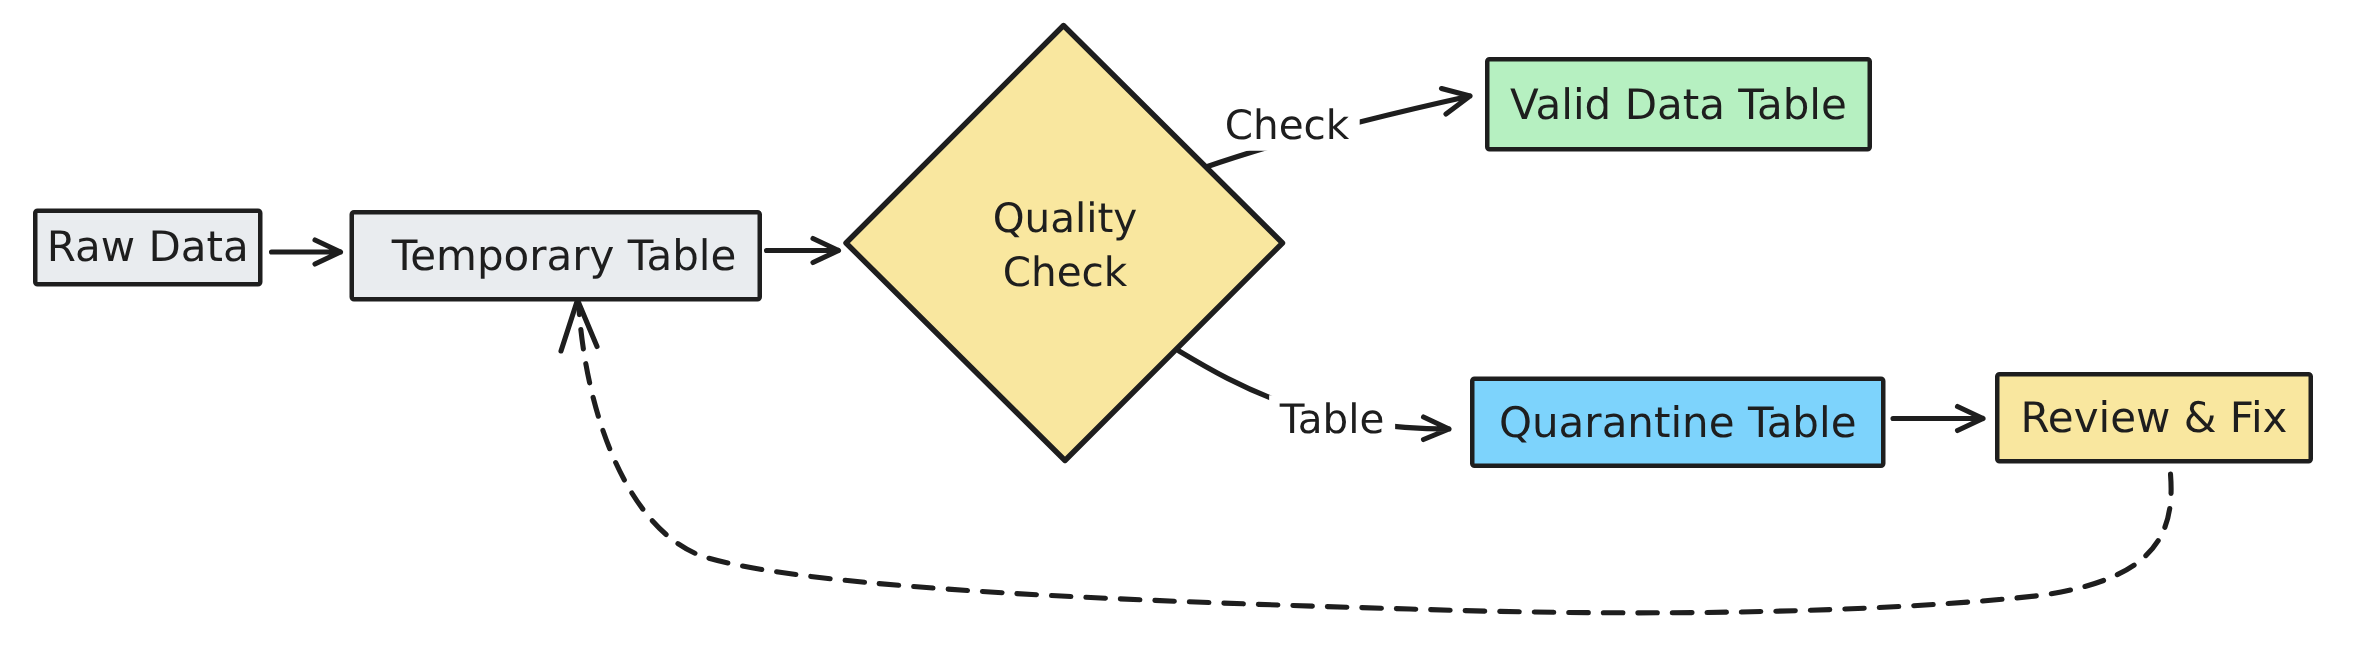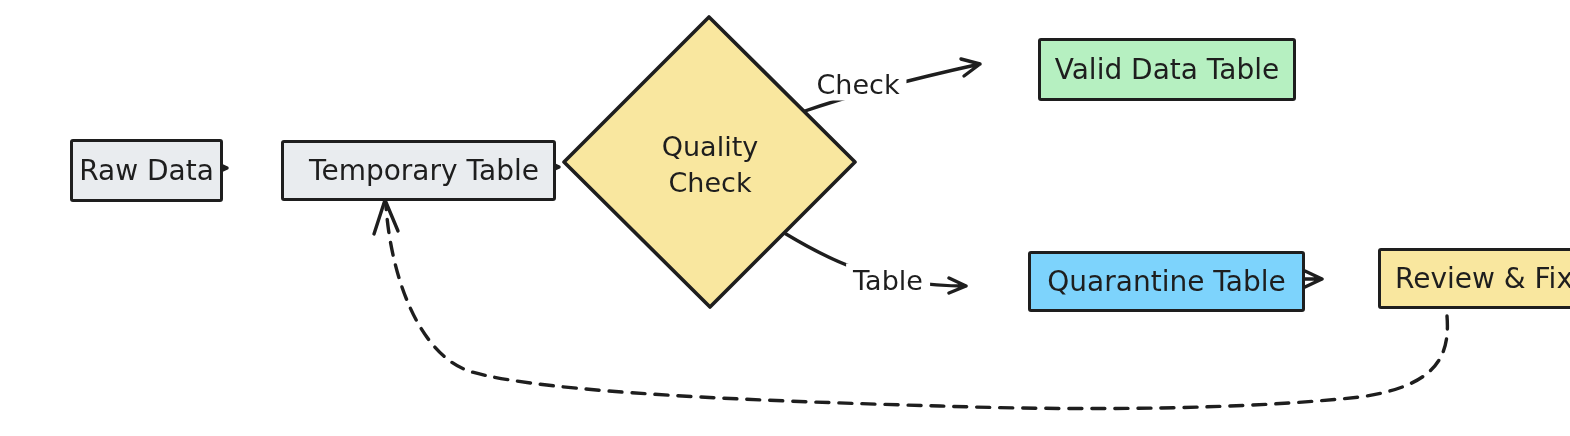--- a/index.html
+++ b/index.html
@@ -28,23 +28,22 @@
     box-sizing: border-box;
     display: flex;
     align-items: center;
     justify-content: center;
     border: 3px solid #1e1e1e;
     border-radius: 3px;
     font-size: 28px;
     line-height: 1.2;
     white-space: nowrap;
     text-align: center;
-    margin-left: 48px;
   }
-  .node-raw-data        { left: 22px;   top: 139px; width: 153px; height: 63px; }
+  .node-raw-data        { left: 22px;   top: 139px; width: 153px; height: 52px; }
   .node-temporary-table { left: 233px;  top: 140px; width: 275px; height: 61px; padding-left: 11px; }
   .node-valid-data      { left: 990px;  top: 38px;  width: 258px; height: 63px; }
   .node-quarantine      { left: 980px;  top: 251px; width: 277px; height: 61px; }
   .node-review-fix      { left: 1330px; top: 248px; width: 212px; height: 61px; }
   .diamond-label {
     position: absolute;
     z-index: 2;
     left: 710px;
     top: 165px;
     width: 150px;

